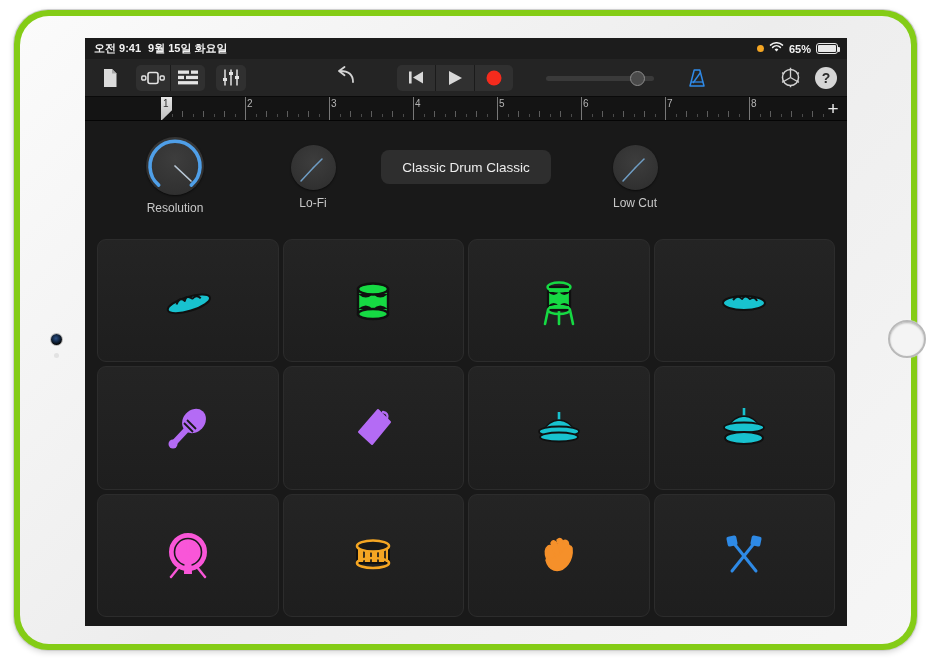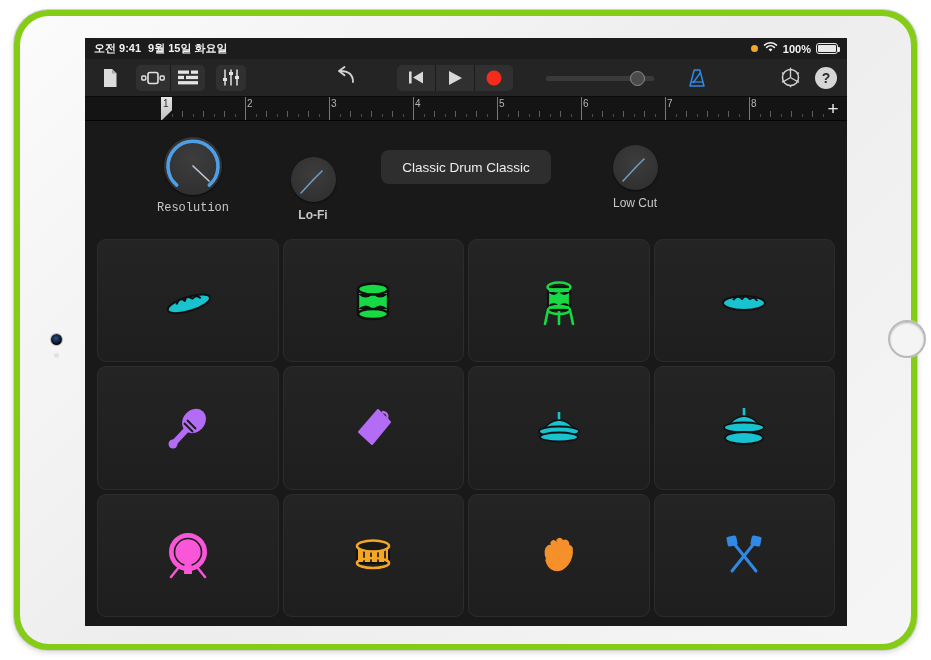--- a/index.html
+++ b/index.html
@@ -262,21 +262,21 @@
       </div>
       <div id="status-right">
         <span class="orange-dot"></span>
         <span class="wifi-glyph">
           <svg width="15" height="11" viewBox="0 0 15 11">
             <path d="M7.5 9.6 L5.6 7.5 a2.8 2.8 0 0 1 3.8 0 Z" fill="#f0f0f0"></path>
             <path d="M3.6 5.4 a5.7 5.7 0 0 1 7.8 0" stroke="#f0f0f0" stroke-width="1.5" fill="none" stroke-linecap="round"></path>
             <path d="M1.5 3.1 a8.8 8.8 0 0 1 12 0" stroke="#f0f0f0" stroke-width="1.5" fill="none" stroke-linecap="round"></path>
           </svg>
         </span>
-        <span>100%</span>
+        <span>65%</span>
         <span class="batt">
             <span class="batt-fill"></span>
           </span>
       </div>
     </div>
 
     <div id="toolbar">
 
       <div id="tb-left">
         <div class="tb-plain">
@@ -464,31 +464,31 @@
         </div>
       <div id="playhead"></div>
       <div id="playhead-num">1</div>
       <div id="add-track">+</div>
     </div>
 
     <div id="plugin">
 
       <div id="knob-row">
 
-        <div class="knob-unit" style="left:53px; top:16px; width:110px;font-family:Liberation Mono, monospace;">
+        <div class="knob-unit" style="left:35px; top:16px; width:110px;">
           <div class="knob-face" style="width:58px;height:58px;">
             <svg class="knob-svg" width="58" height="58" viewBox="0 0 58 58">
               <path d="M12.7 48.2 A25 25 0 1 1 45.3 48.2" fill="none" stroke="#4f9fe8" stroke-width="3.6" stroke-linecap="round"></path>
               <line x1="29" y1="29" x2="45" y2="44" stroke="#b9c8d6" stroke-width="1.7" stroke-linecap="round"></line>
             </svg>
           </div>
           <div class="knob-label">Resolution</div>
         </div>
 
-        <div class="knob-unit" style="left:179px; top:36px; width:98px;font-weight:bold;">
+        <div class="knob-unit" style="left:179px; top:24px; width:98px;">
           <div class="knob-face" style="width:45px;height:45px;">
             <svg class="knob-svg" width="45" height="45" viewBox="0 0 45 45">
               <line x1="22.5" y1="22.5" x2="10" y2="36" stroke="#6f9dc4" stroke-width="1.5" stroke-linecap="round"></line>
               <line x1="22.5" y1="22.5" x2="31" y2="14" stroke="#6f9dc4" stroke-width="1.5" stroke-linecap="round"></line>
             </svg>
           </div>
           <div class="knob-label">Lo-Fi</div>
         </div>
 
         <div class="knob-unit" style="left:500px; top:24px; width:100px;">

